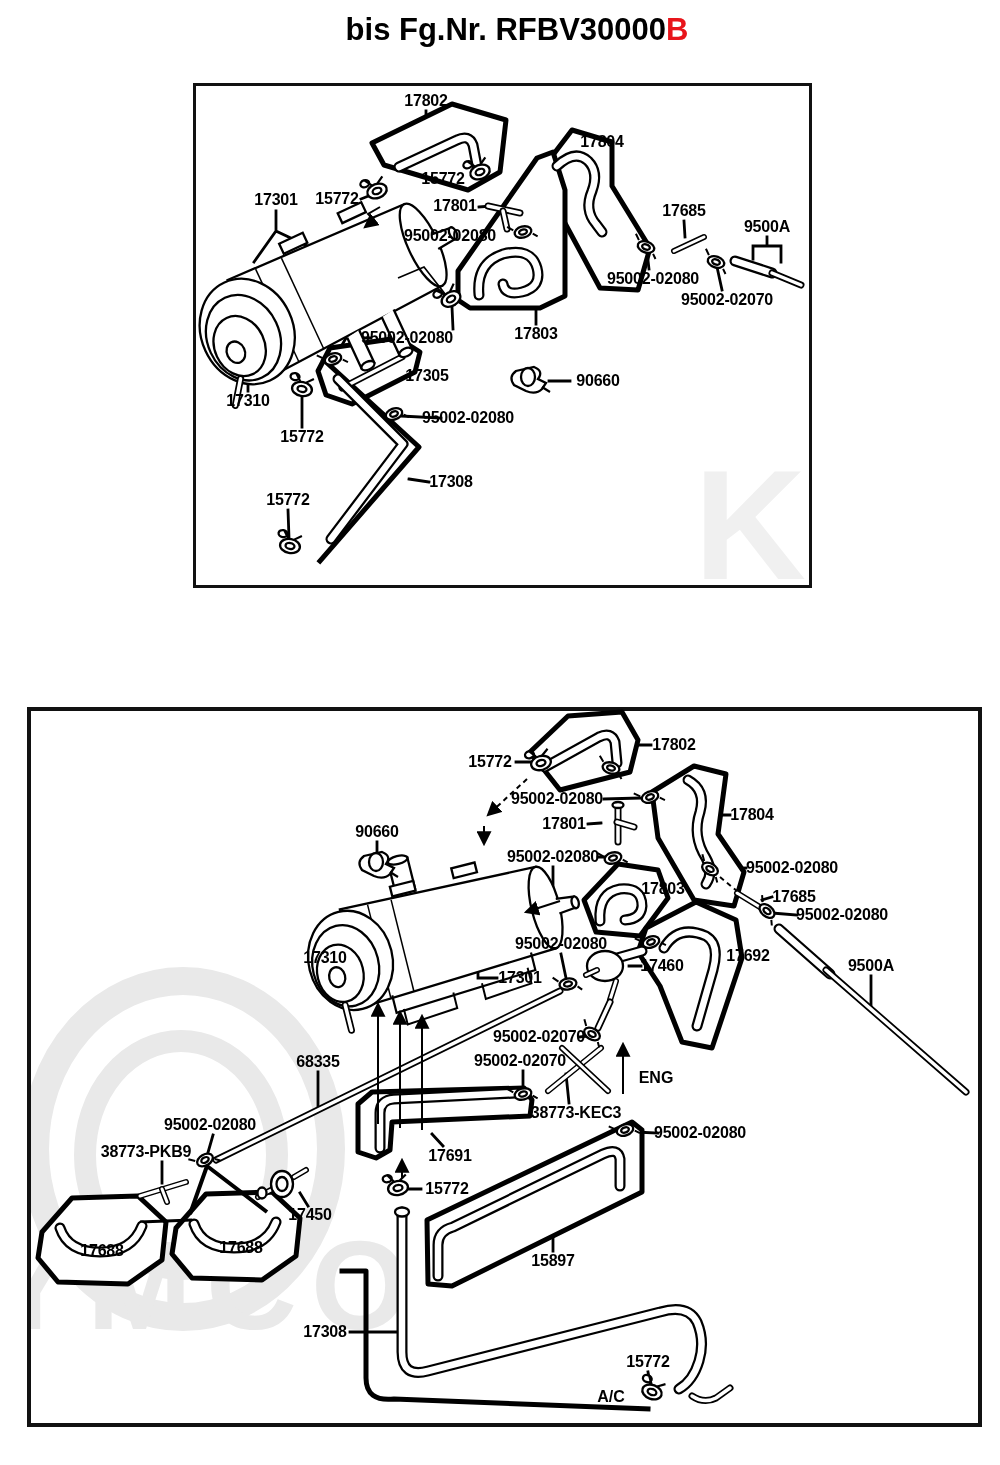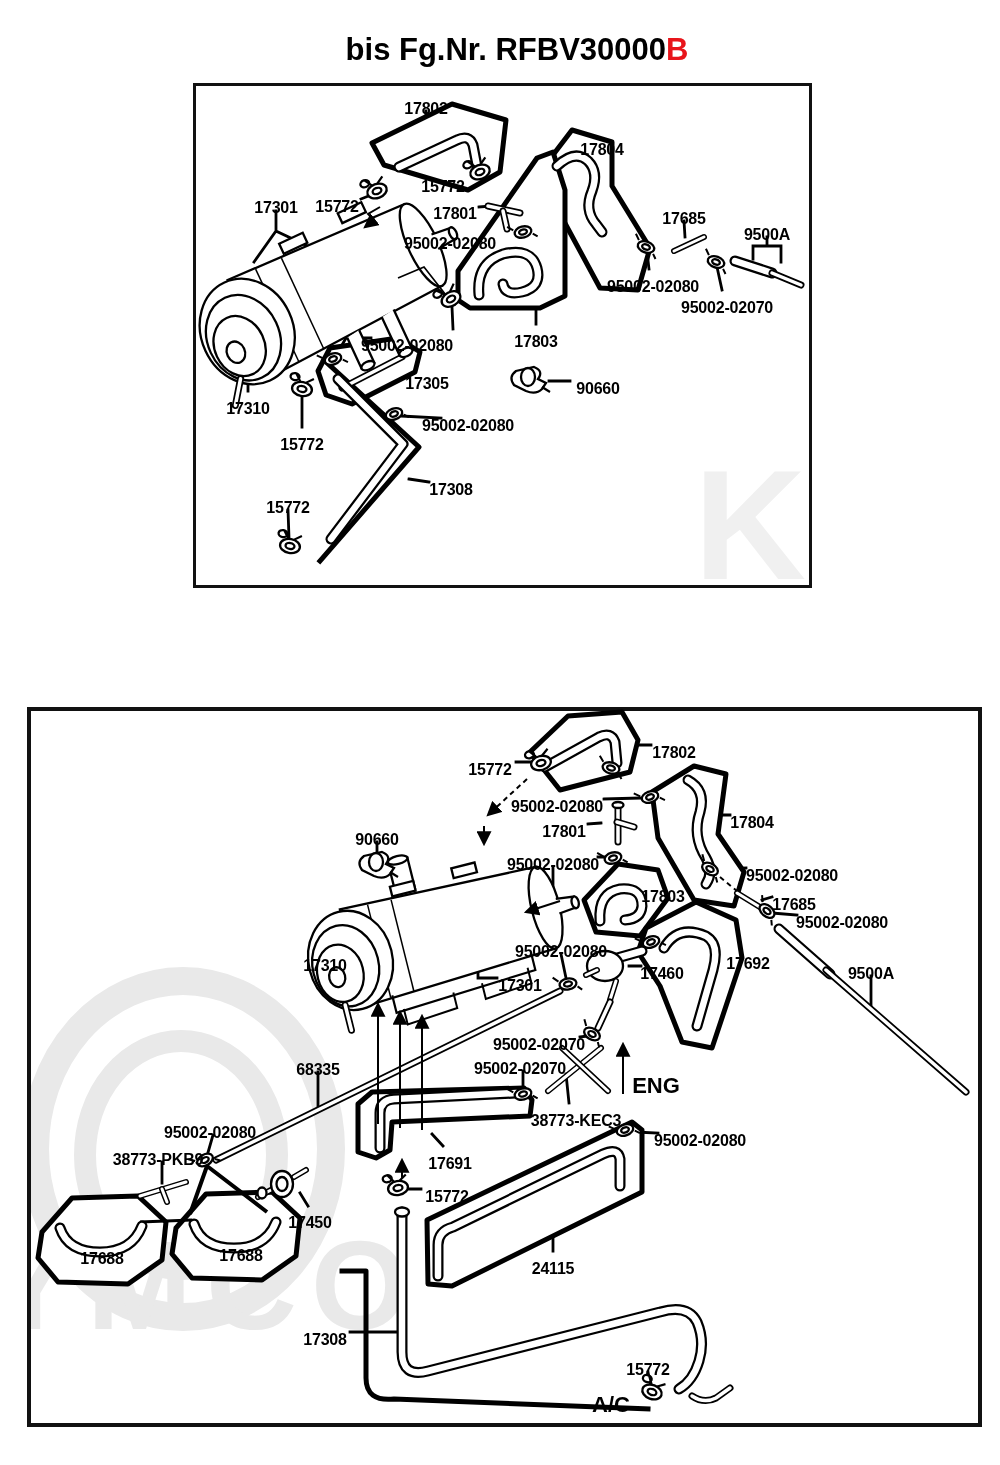--- a/index.html
+++ b/index.html
@@ -1,31 +1,31 @@
 <!DOCTYPE html>
 <html><head>
 <meta charset="utf-8">
 <style>
   html,body{margin:0;padding:0;background:#fff;width:1000px;height:1465px;overflow:hidden;
     font-family:"Liberation Sans",sans-serif;}
   .page{position:absolute;inset:0;width:1000px;height:1465px;background:#fff;}
   .title{position:absolute;text-align:center;font:700 31px "Liberation Sans",sans-serif;color:#000;white-space:nowrap;}
   .title .red{color:#e8151b;}
-  #title-top{left:50px;right:16px;top:12px;margin-top:20px;}
+  #title-top{left:50px;right:16px;top:12px;}
   #title-bottom{left:86px;right:0;top:638px;}
   .panel{position:absolute;background:#fff;overflow:hidden;box-sizing:border-box;}
   #panel-top{left:193px;top:83px;width:619px;height:505px;border:3px solid #111;}
   #panel-bottom{left:27px;top:707px;width:955px;height:720px;border:4px solid #111;}
   .wm-k{position:absolute;left:498px;top:362px;font:700 155px "Liberation Sans",sans-serif;color:#f0f0f0;line-height:1;}
   .wm-svg{position:absolute;left:0;top:0;}
   .wm-text{font:700 126px "Liberation Sans",sans-serif;letter-spacing:14px;fill:#e9e9e9;}
   #art{position:absolute;left:0;top:0;pointer-events:none;}
   .lb{position:absolute;transform:translate(-50%,-50%);font:700 16px "Liberation Sans",sans-serif;
-      color:#000;white-space:nowrap;letter-spacing:-0.2px;margin-top:8px;}
-  .lg{font-size:22px;letter-spacing:0;}
+      color:#000;white-space:nowrap;letter-spacing:-0.2px;}
+  .lg{font-size:16px;letter-spacing:0;}
   
   .frame{fill:#fff;stroke:#000;stroke-width:5;stroke-linejoin:round;}
   .framel{fill:none;stroke:#000;stroke-width:5;stroke-linejoin:round;stroke-linecap:square;}
   .t1{stroke:#000;stroke-width:11;fill:none;stroke-linecap:round;stroke-linejoin:round;}
   .t2{stroke:#fff;stroke-width:6.5;fill:none;stroke-linecap:round;stroke-linejoin:round;}
   .u1{stroke:#000;stroke-width:7;fill:none;stroke-linecap:round;}
   .u2{stroke:#fff;stroke-width:3.5;fill:none;stroke-linecap:round;}
   .s1{stroke:#000;stroke-width:6;fill:none;stroke-linecap:round;}
   .s2{stroke:#fff;stroke-width:3;fill:none;stroke-linecap:round;}
   .ld{stroke:#000;stroke-width:2.8;fill:none;stroke-linecap:square;}
@@ -307,25 +307,25 @@
     <div class="lb" style="left:662px;top:966px">17460</div>
     <div class="lb" style="left:748px;top:956px">17692</div>
     <div class="lb" style="left:520px;top:978px">17301</div>
     <div class="lb" style="left:871px;top:966px">9500A</div>
     <div class="lb" style="left:539px;top:1037px">95002-02070</div>
     <div class="lb" style="left:318px;top:1062px">68335</div>
     <div class="lb" style="left:520px;top:1061px">95002-02070</div>
     <div class="lb lg" style="left:656px;top:1078px">ENG</div>
     <div class="lb" style="left:576px;top:1113px">38773-KEC3</div>
     <div class="lb" style="left:210px;top:1125px">95002-02080</div>
-    <div class="lb" style="left:158px;top:1152px">38773-PKB9</div>
+    <div class="lb" style="left:146px;top:1152px">38773-PKB9</div>
     <div class="lb" style="left:700px;top:1133px">95002-02080</div>
     <div class="lb" style="left:450px;top:1156px">17691</div>
     <div class="lb" style="left:447px;top:1189px">15772</div>
     <div class="lb" style="left:310px;top:1215px">17450</div>
     <div class="lb" style="left:102px;top:1251px">17688</div>
     <div class="lb" style="left:241px;top:1248px">17688</div>
-    <div class="lb" style="left:553px;top:1261px">24115</div>
+    <div class="lb" style="left:553px;top:1261px">15897</div>
     <div class="lb" style="left:325px;top:1332px">17308</div>
     <div class="lb" style="left:648px;top:1362px">15772</div>
     <div class="lb lg" style="left:611px;top:1397px">A/C</div>
   </div>
 </div>
 
 </body></html>

